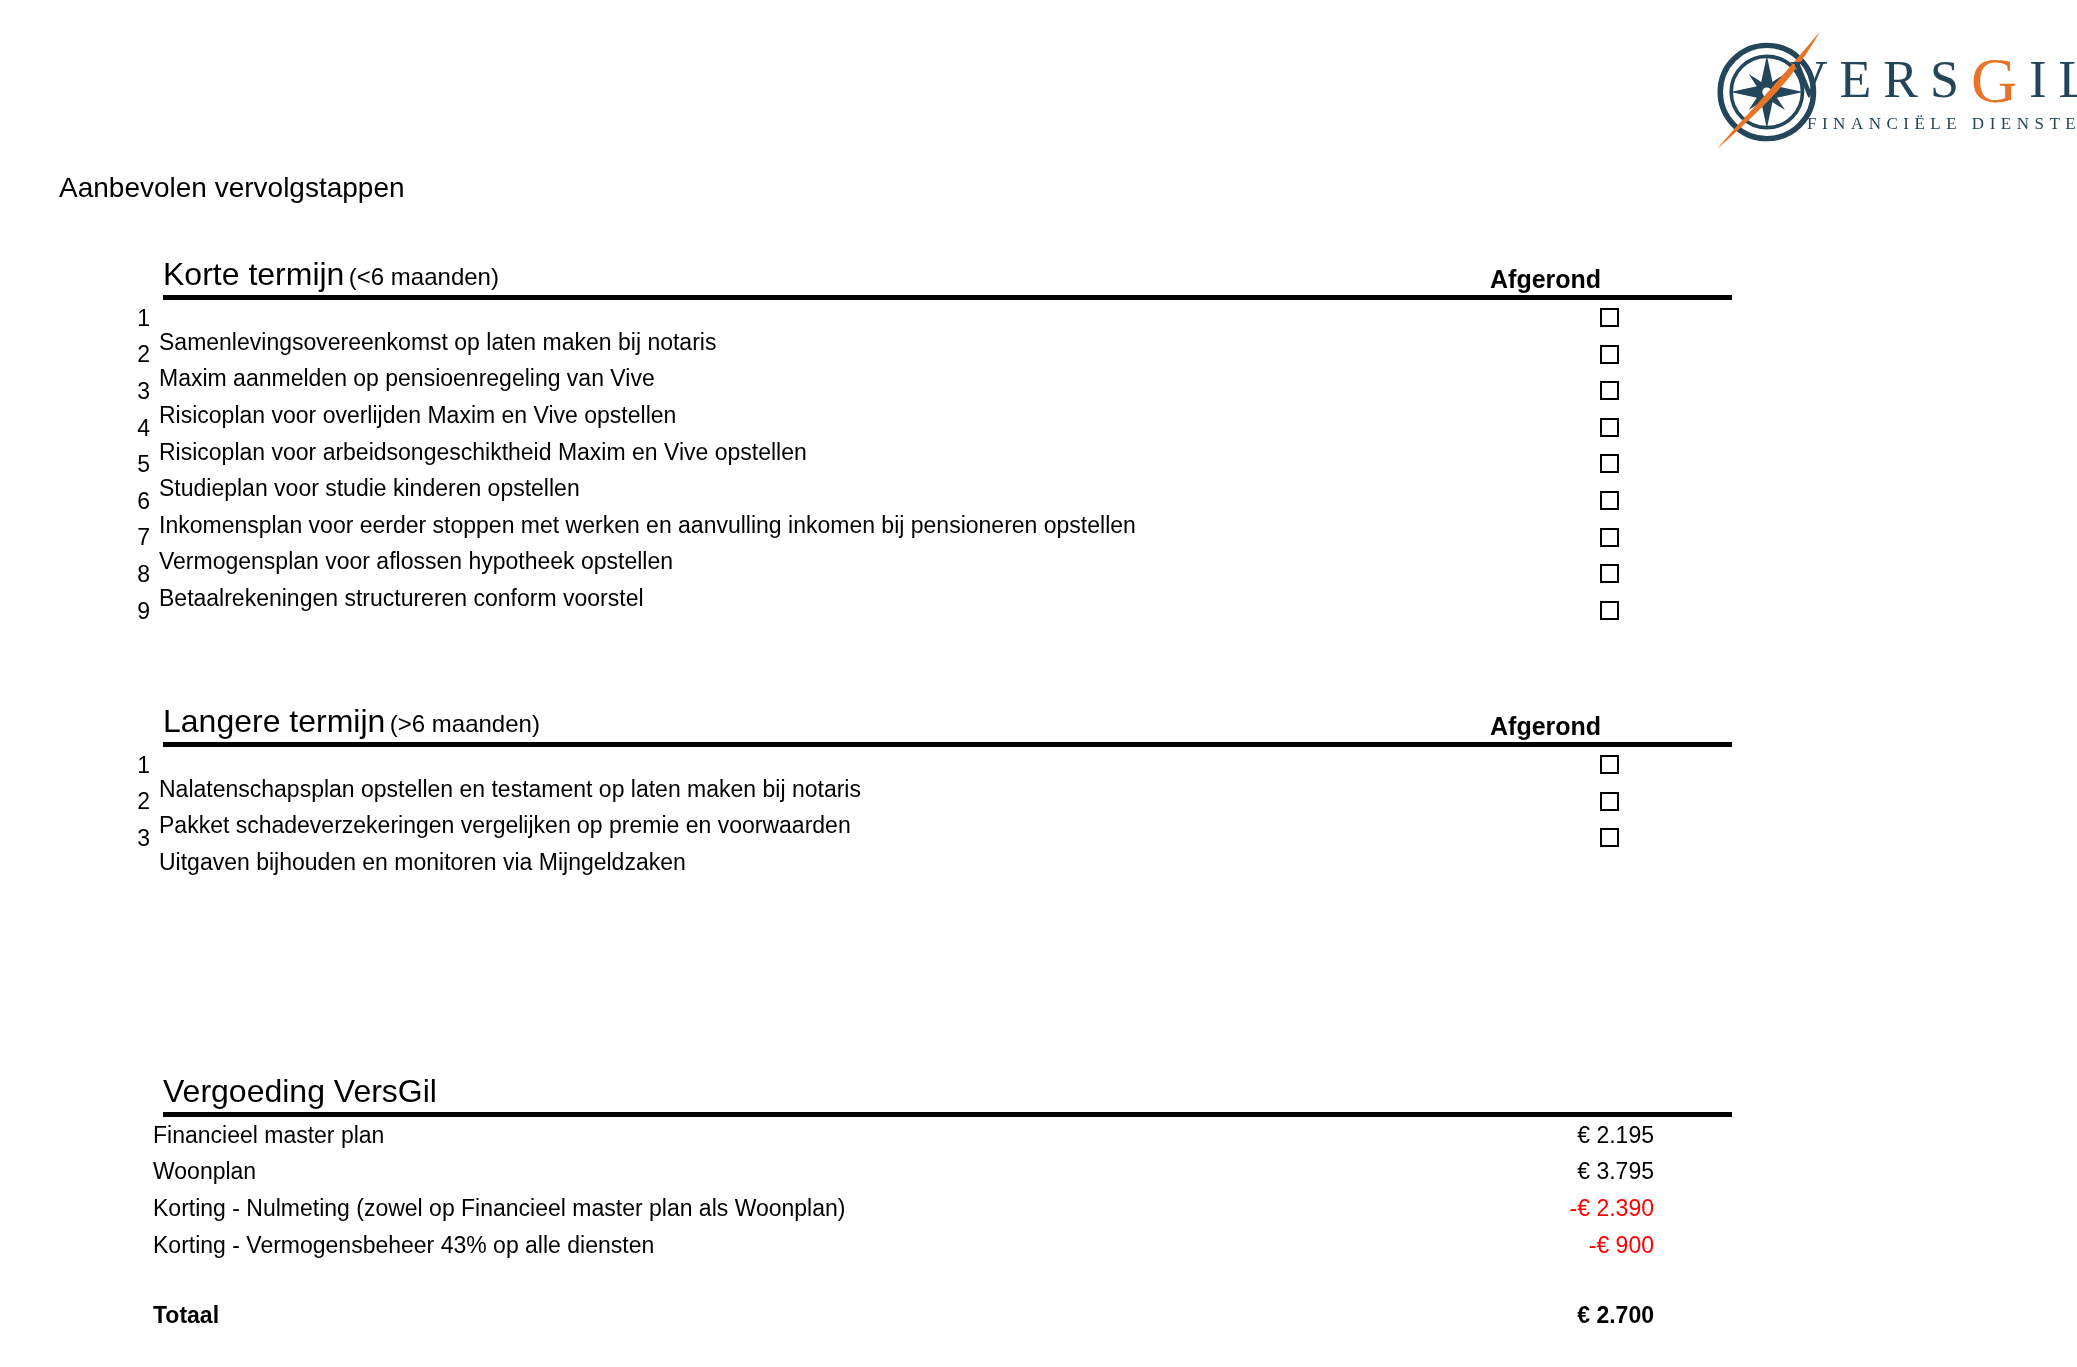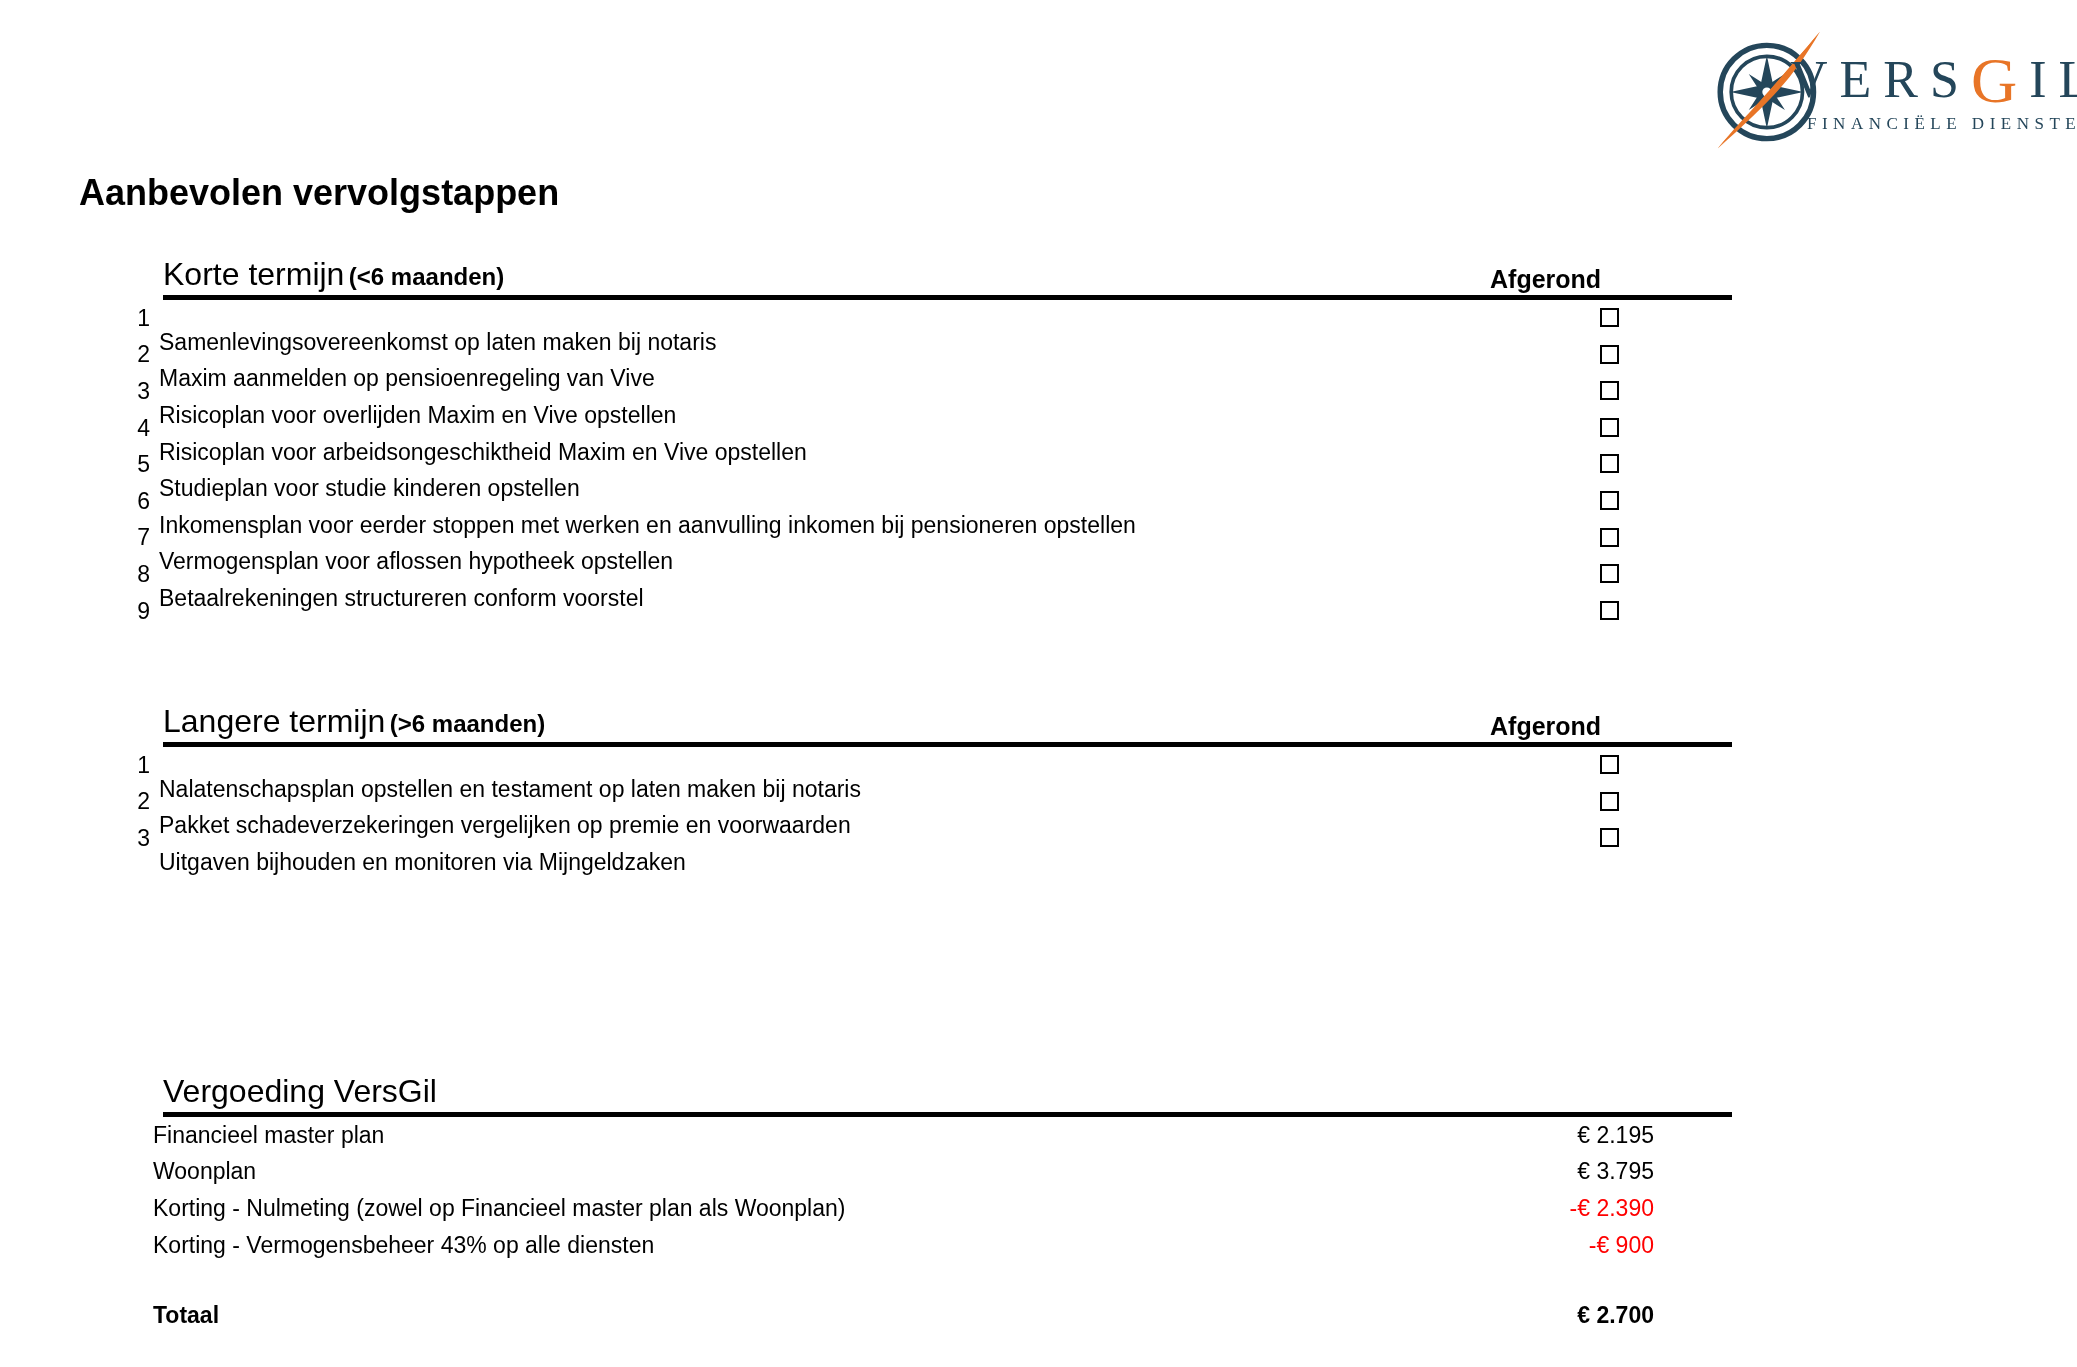--- a/index.html
+++ b/index.html
@@ -17,30 +17,30 @@
     font-size:52px; letter-spacing:12px; color:#24465A; font-weight:normal;
   }
   .logo-wordmark .accent { font-size:64px; color:#E87527; vertical-align:-5px; }
   .logo-subtitle {
     position:absolute; left:95px; top:88px; white-space:nowrap;
     font-family:"Liberation Serif","DejaVu Serif",serif;
     font-size:17px; letter-spacing:5.5px; color:#24465A;
   }
 
   
-  .doc-title { position:absolute; left:79px; top:172px; font-size:36px; font-weight:bold; }
+  .doc-title { position:absolute; left:59px; top:172px; font-size:28px; font-weight:normal; }
 
   
   .section { position:absolute; left:130px; width:1602px; }
   .section-header {
     position:relative; margin-left:33px; height:39px;
     border-bottom:5px solid #000;
   }
   .section-title { font-size:32px; font-weight:normal; }
-  .section-subtitle { font-size:24px; font-weight:bold; }
+  .section-subtitle { font-size:24px; font-weight:normal; }
   .col-header {
     position:absolute; left:1327px; top:9px; width:230px;
     text-align:left; font-size:25px; font-weight:bold;
   }
   .row { position:relative; display:flex; align-items:center; height:36.6px; }
   .row-num { width:20px; flex:none; text-align:right; font-size:23px; }
   .row-text { margin-left:9px; font-size:23px; white-space:nowrap;margin-top:48px; }
   .checkbox {
     position:absolute; left:1470px; top:8px; width:19px; height:19px;
     border:2px solid #000; box-sizing:border-box; background:#fff; cursor:pointer;

